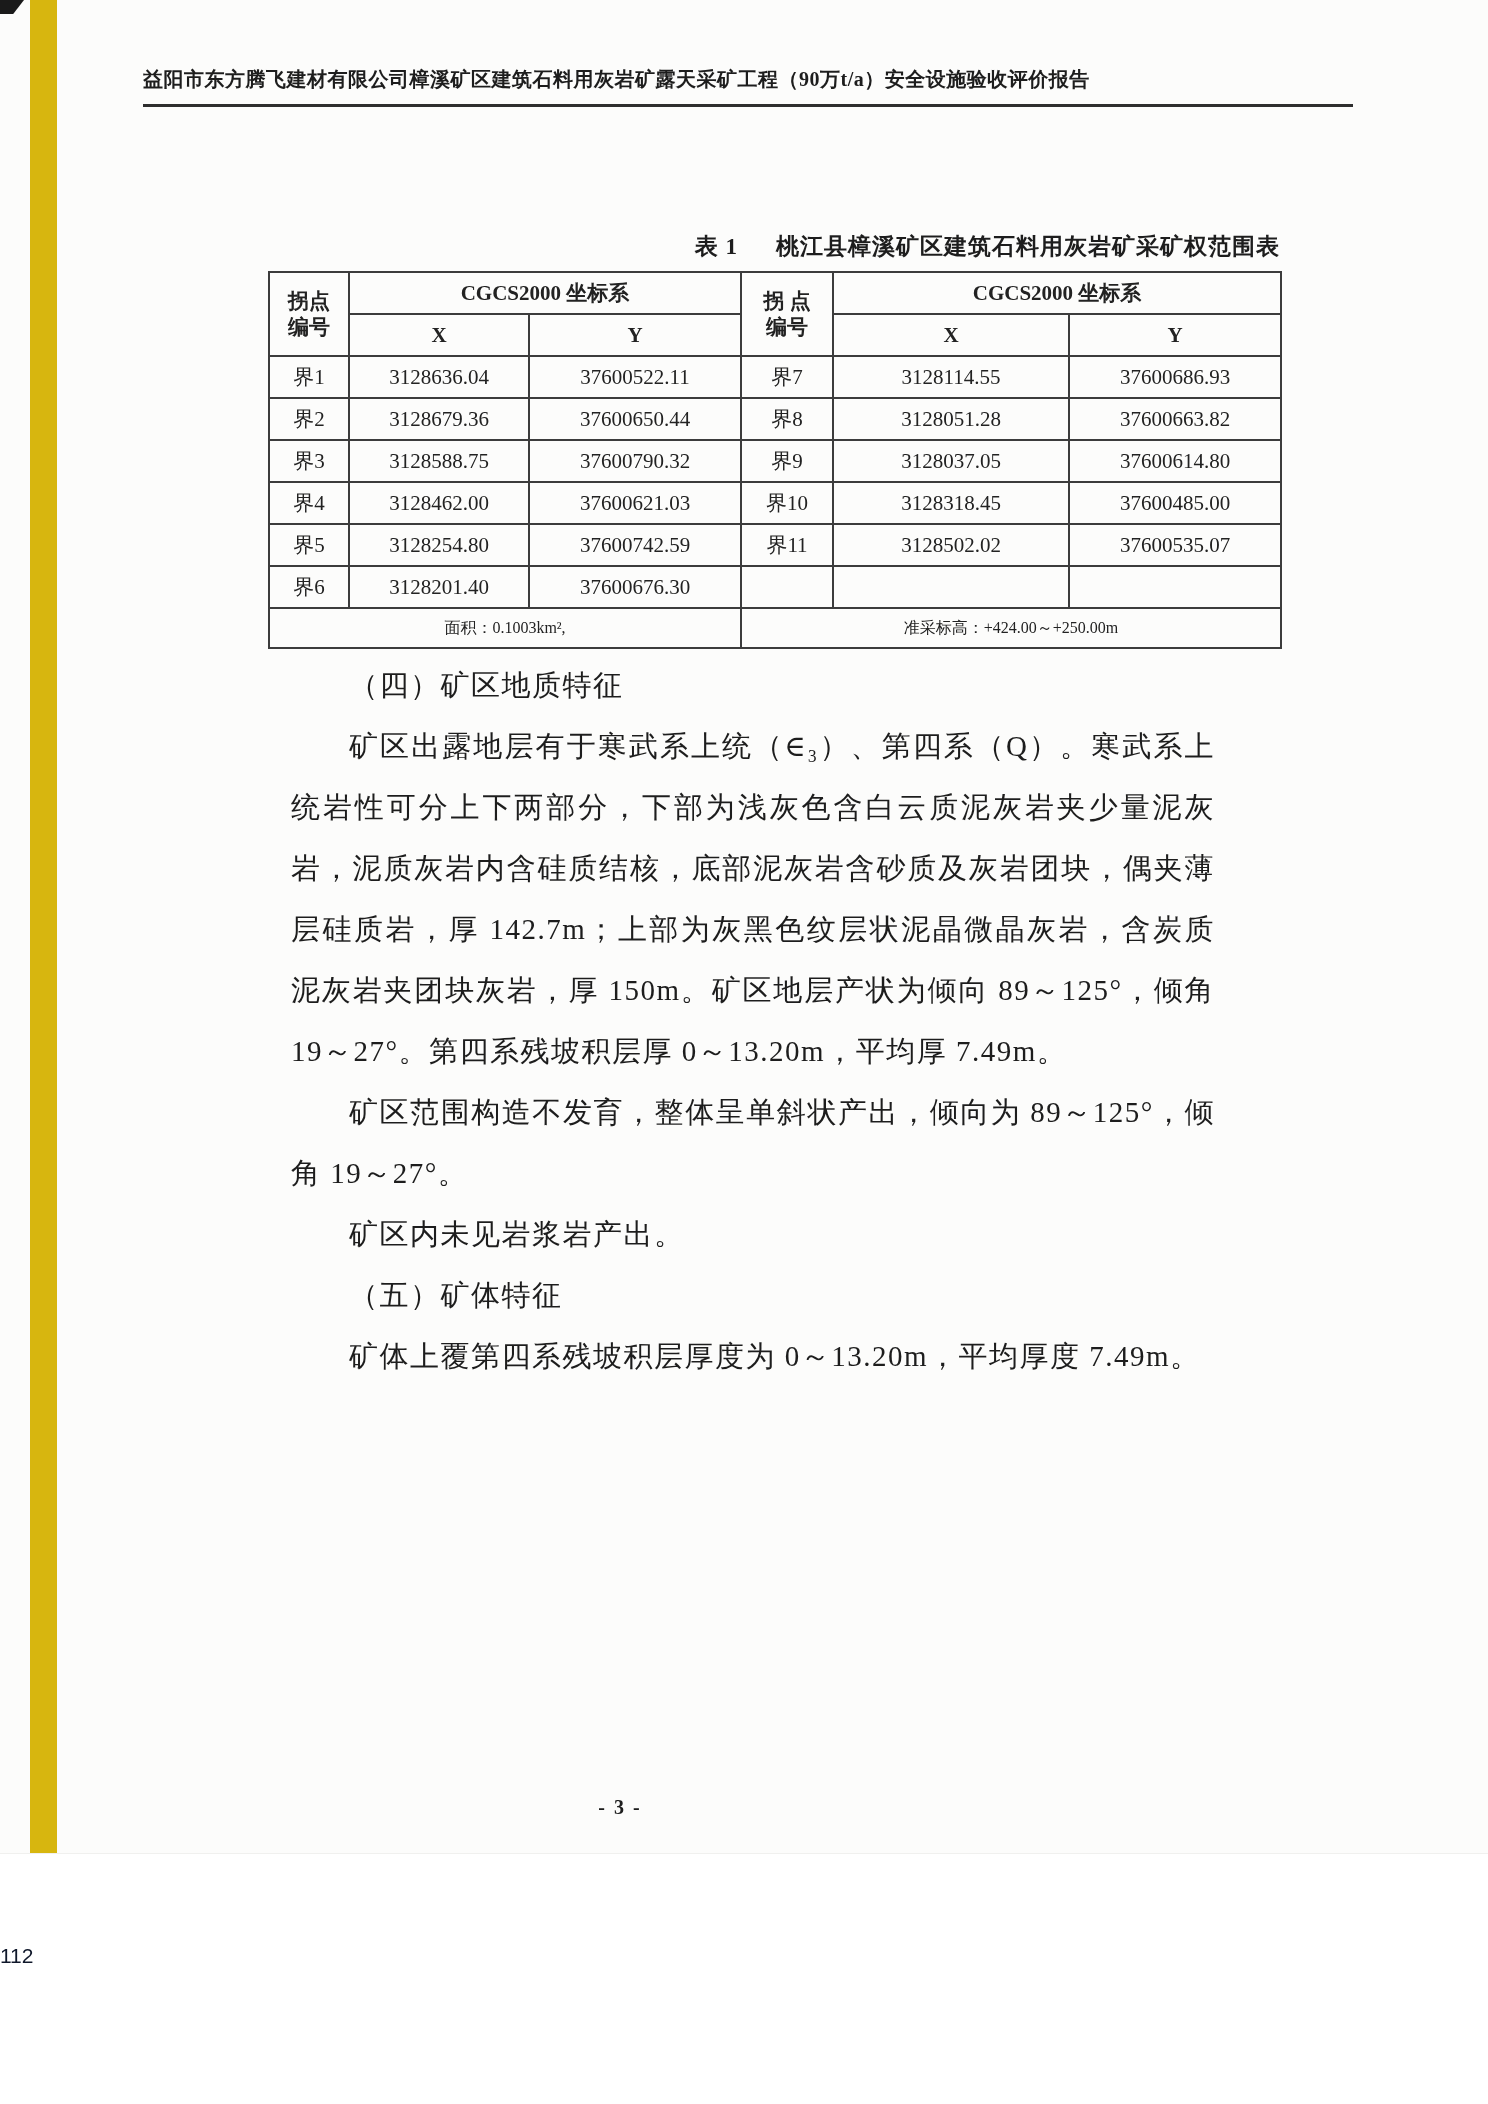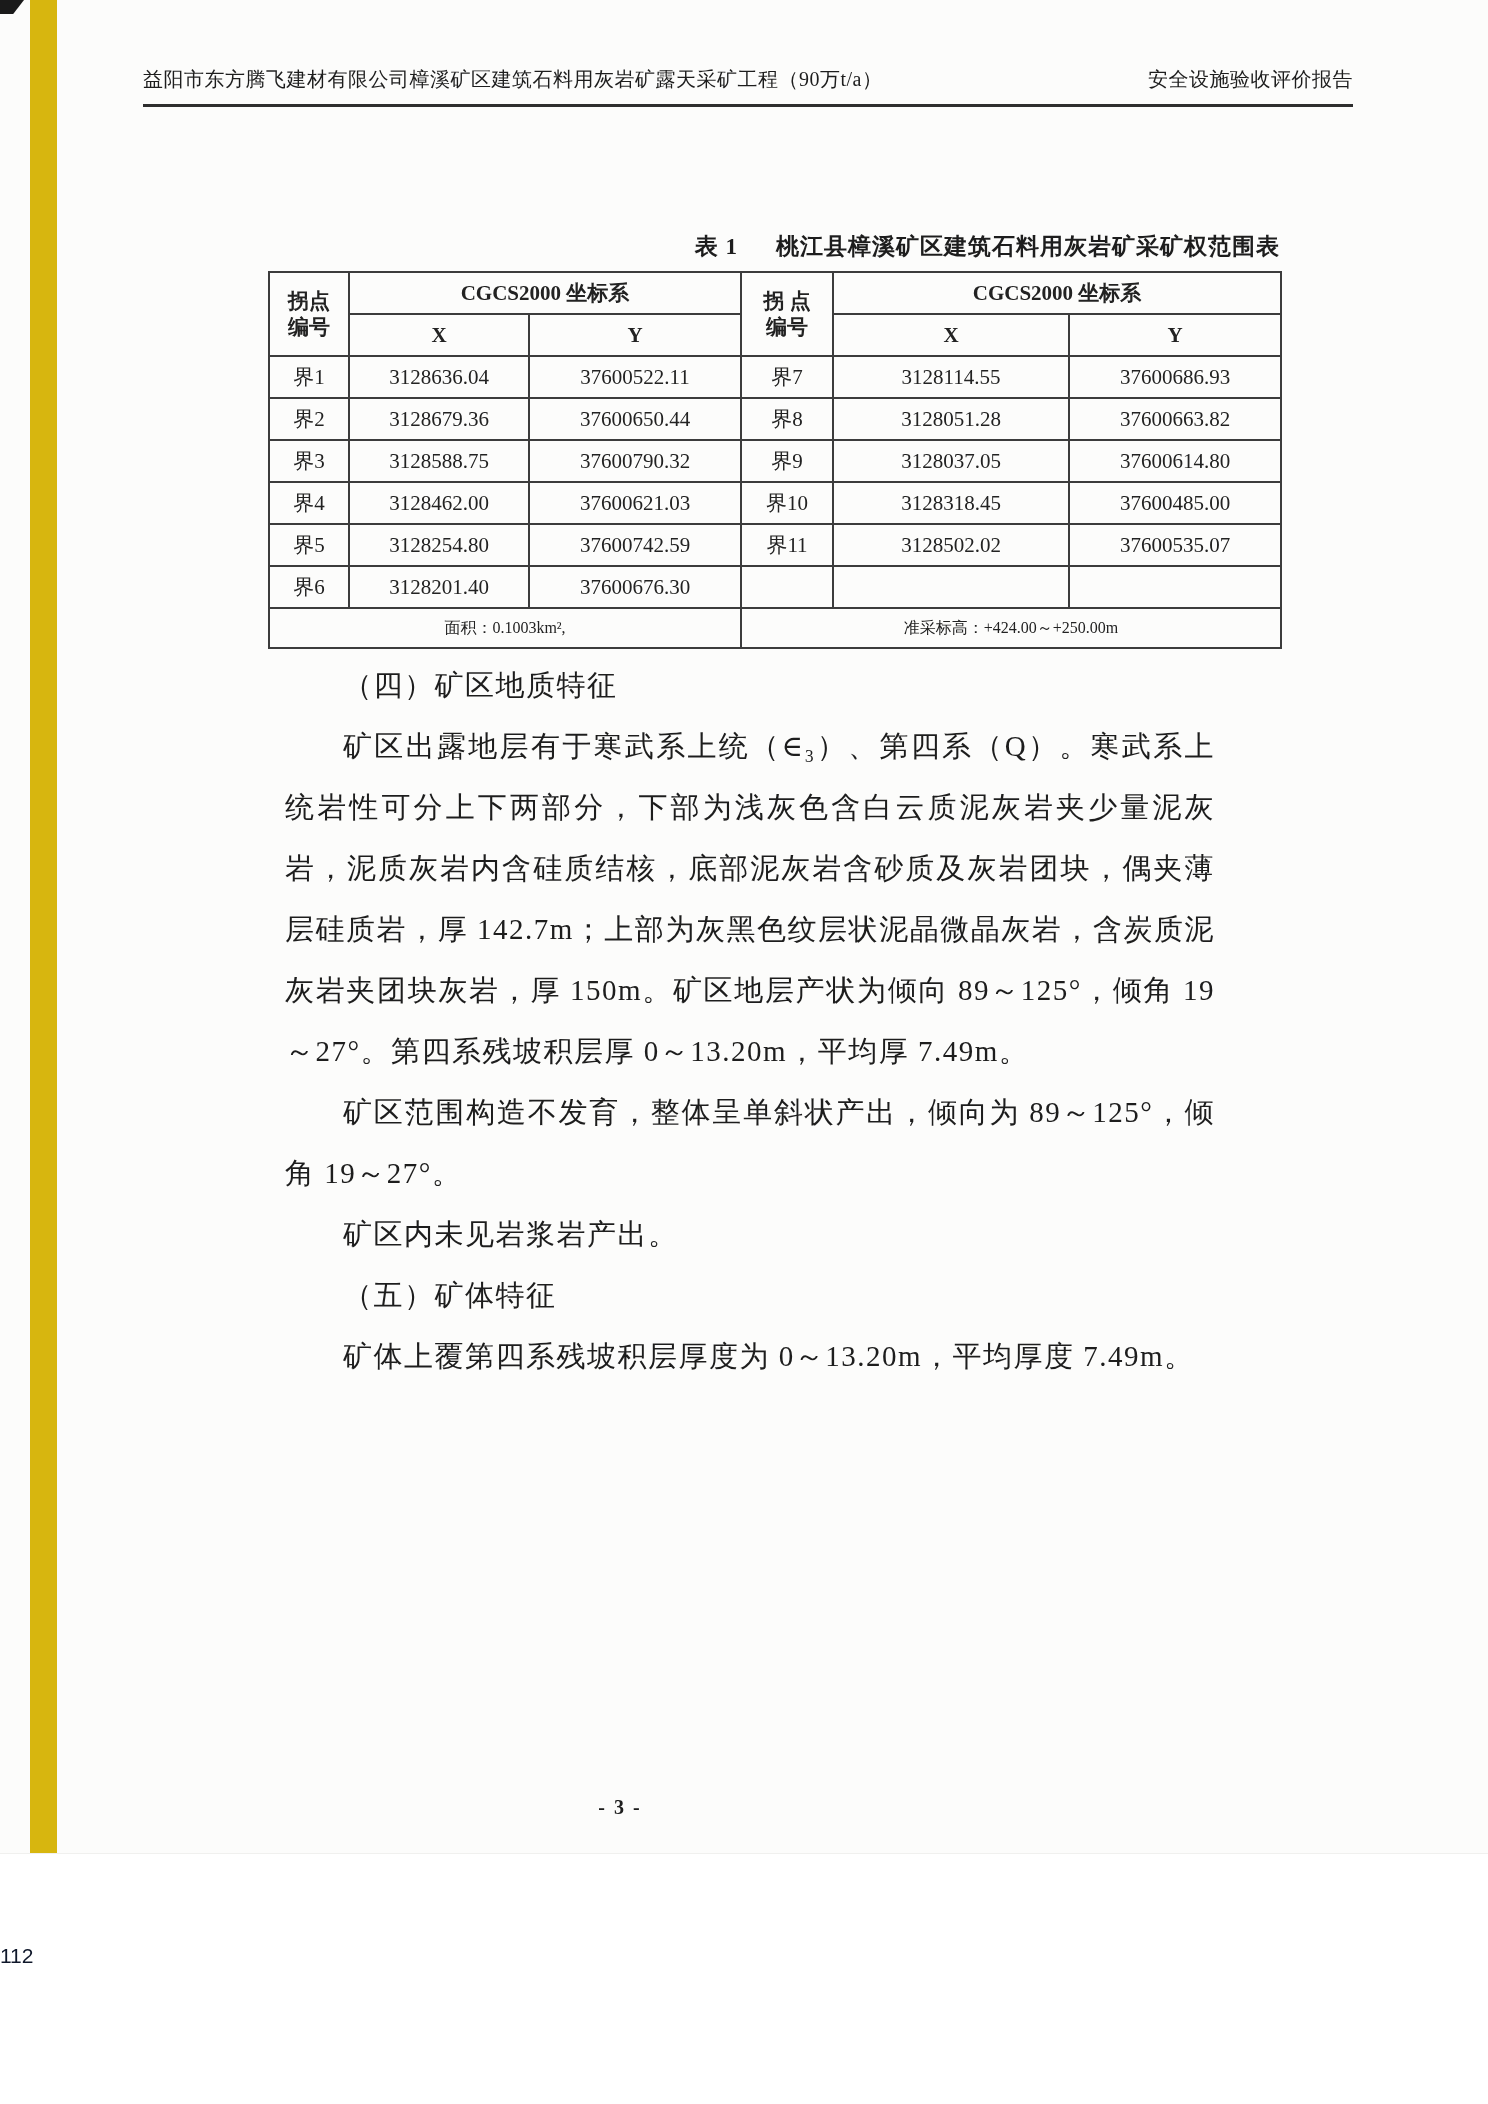--- a/index.html
+++ b/index.html
@@ -17,22 +17,22 @@
     position:absolute; left:0; top:0; width:24px; height:14px;
     background:#1a1a1a;
     clip-path:polygon(0 0, 100% 0, 55% 100%, 0 100%);
   }
   .accent-bar {
     position:absolute; left:30px; top:0; width:27px; height:1853px;
     background:#d7b60f;
   }
   header.page-header {
     position:absolute; left:143px; top:66px; width:1210px;
-    display:flex; justify-content:space-between; align-items:flex-end;
-    font-weight:normal; font-size:20px; letter-spacing:0.5px;
+    display:flex; align-items:flex-end;
+    font-weight:bold; font-size:20px; letter-spacing:0.5px;
     padding-bottom:11px; border-bottom:3px solid #2e2e2e;
   }
   main.doc-main {
     position:absolute; left:285px; top:205px; width:930px;
   }
   .intro {
     margin:0; font-size:29px; line-height:63px; letter-spacing:1.5px;
   }
   .table-title {
     margin:26px 0 8px -17px; width:1012px;
@@ -45,21 +45,21 @@
     border-collapse:collapse; table-layout:fixed; width:1012px;
     font-size:21px; color:#222;
   }
   table.coords th, table.coords td {
     border:2px solid #3c3c3c; text-align:center; vertical-align:middle;
     padding:0; height:40px; font-weight:normal; overflow:hidden;
   }
   table.coords thead th { font-weight:bold; }
   table.coords tfoot td { height:38px; font-size:16px; }
   .corner-cell span { display:block; line-height:1.25; }
-  #sections { margin-top:6px; }
+  #sections { margin-top:6px;margin-left:6px; }
   #sections p {
     margin:0; font-size:29px; line-height:61px; letter-spacing:1.5px;
     text-align:justify; text-indent:2em;
   }
   .page-footer {
     position:absolute; left:540px; top:1796px; width:160px;
     text-align:center; font-size:20px; font-weight:bold; letter-spacing:2px;
   }
   .doc-page-number {
     position:absolute; left:0; top:1944px; width:1488px;

